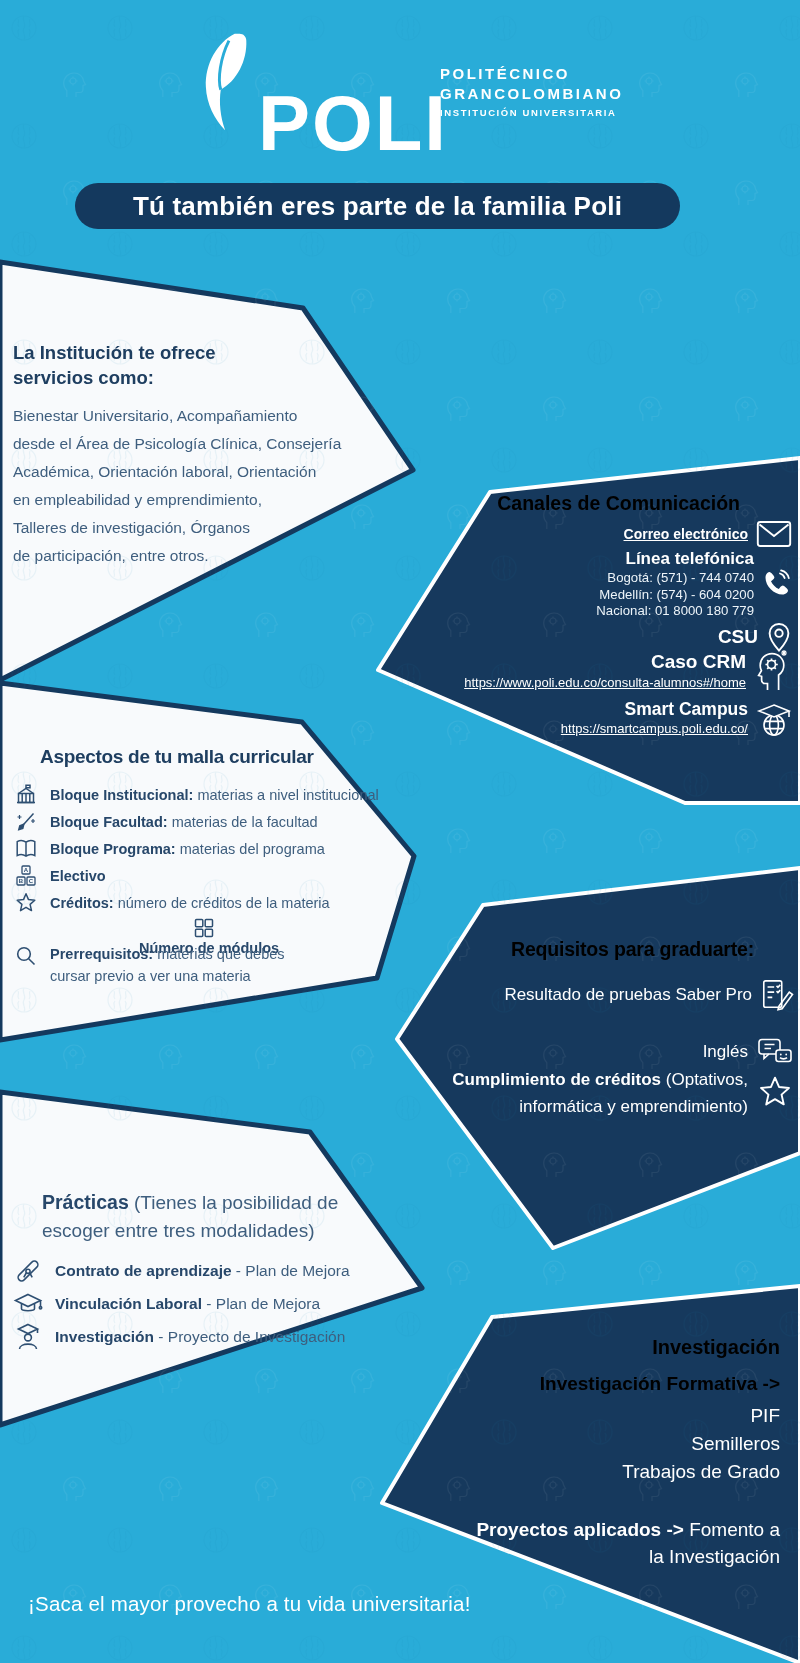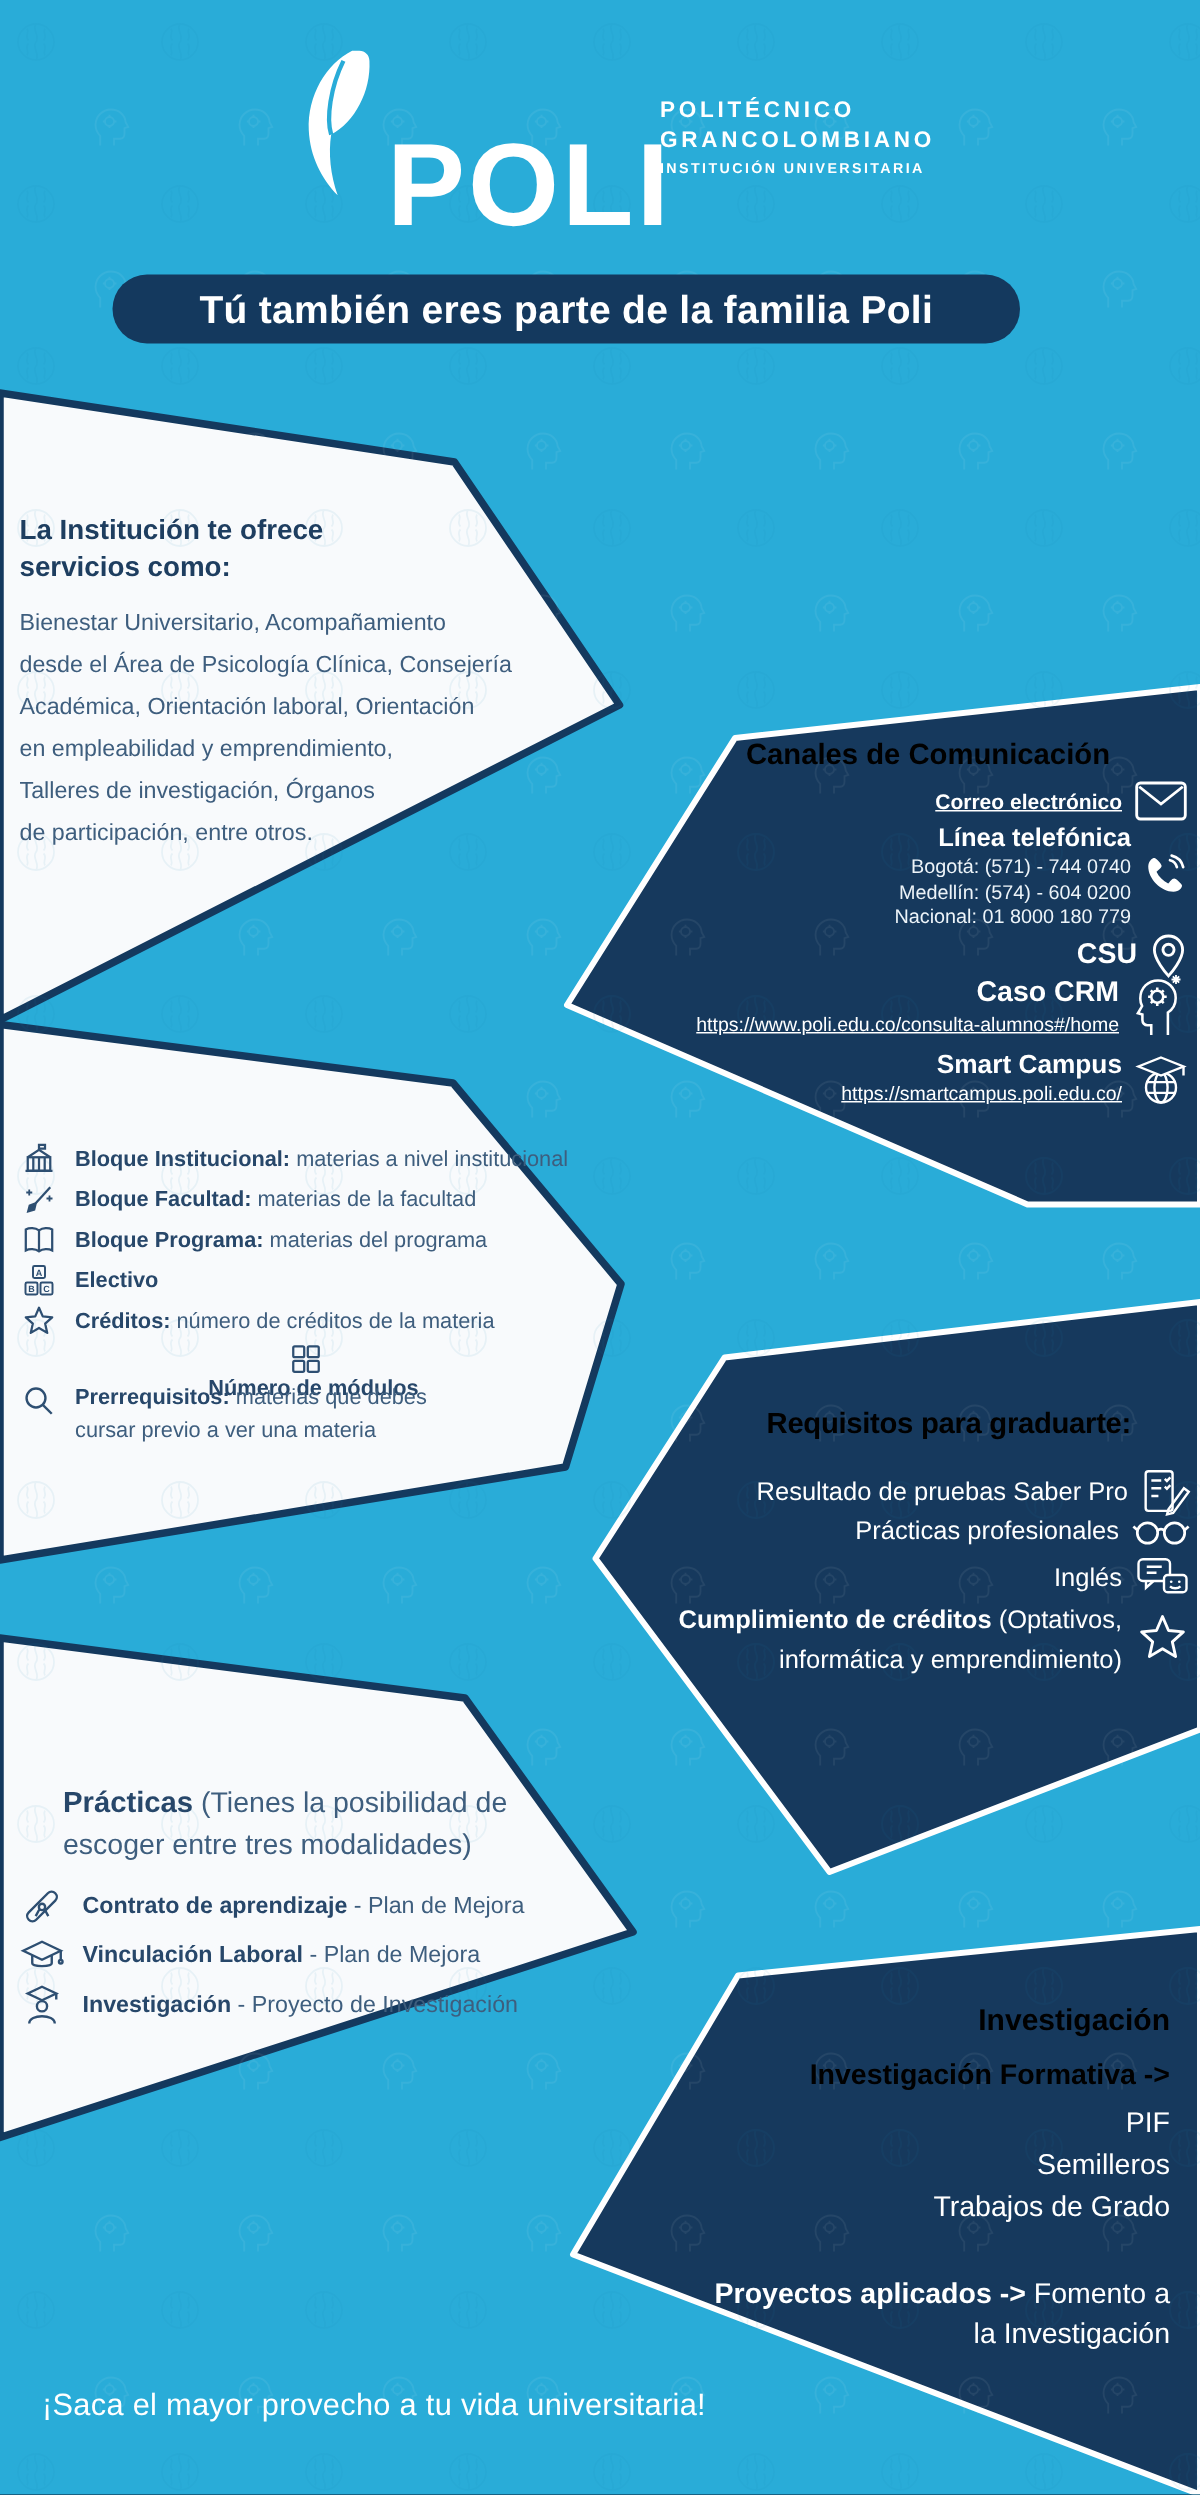--- a/index.html
+++ b/index.html
@@ -157,20 +157,21 @@
           <ellipse cx="18" cy="22" rx="4.4" ry="10"></ellipse>
           <path d="M8.6 18.4 H27.4 M8.6 25.6 H27.4"></path>
           <path d="M18 2 L33 8 L18 14 L3 8 Z" fill="#16395D"></path>
           <path d="M33 8 V14"></path>
         </svg>
       </span>
     </div>
   </div>
 
   <div class="abs" style="left:13px;top:746px;width:392px;">
+    <div class="wp-h" style="font-size:19px;margin-left:27px;letter-spacing:-0.3px;">Aspectos de tu malla curricular</div>
     <div style="margin-top:13px;">
       <div class="rw" style="height:27px;">
         <span class="icbox" style="width:26px;margin-right:11px;">
           <svg width="24" height="24" viewBox="0 0 24 24" fill="none" stroke="currentColor" stroke-width="1.5">
             <path d="M12 5.5 V2.2 H16 V4.8 H12"></path>
               <path d="M4.5 10.5 L12 5.5 L19.5 10.5"></path>
             <rect x="4.5" y="10.5" width="15" height="9"></rect>
               <path d="M8.2 10.5 V19.5 M12 10.5 V19.5 M15.8 10.5 V19.5 M3 19.5 H21"></path>
           </svg>
         </span>
@@ -247,30 +248,20 @@
       <span class="nicon">
         <svg width="34" height="34" viewBox="0 0 36 36" fill="none" stroke="#fff" stroke-width="1.7">
           <rect x="4" y="3" width="19" height="28" rx="2"></rect>
           <path d="M8 9.5 h7 M8 15 h7 M8 20.5 h5"></path>
           <path d="M17.5 8.4 l1.5 1.5 2.4-2.6 M17.5 13.9 l1.5 1.5 2.4-2.6"></path>
           <path d="M20 30 L31 15 l3.4 2.5 L23.4 32.5 l-4.3 1 z"></path>
         </svg>
       </span>
     </div>
 
-    <div class="nrow" style="top:70px;">
-      <div class="txt" style="font-size:17px;">Prácticas profesionales</div>
-      <span class="nicon">
-        <svg width="40" height="26" viewBox="0 0 40 26" fill="none" stroke="#fff" stroke-width="1.8">
-          <circle cx="11" cy="14" r="6.8"></circle>
-            <circle cx="29" cy="14" r="6.8"></circle>
-          <path d="M17.8 12.6 C18.8 11 21.2 11 22.2 12.6 M4.2 12 L1.6 9.6 M35.8 12 L38.4 9.6"></path>
-        </svg>
-      </span>
-    </div>
 
     <div class="nrow" style="top:99px;">
       <div class="txt" style="font-size:17px;">Inglés</div>
       <span class="nicon">
         <svg width="38" height="30" viewBox="0 0 38 30" fill="none" stroke="#fff" stroke-width="1.6">
           <rect x="3" y="2.5" width="21" height="14.5" rx="3"></rect>
           <path d="M8 17 V21.5 L13 17"></path>
           <path d="M8.5 7.5 H18.5 M8.5 11.5 H15"></path>
           <rect x="20" y="13" width="15" height="11.5" rx="2.5" fill="#16395D"></rect>
           <circle cx="24.8" cy="17.5" r="0.9" fill="#fff" stroke="none"></circle>

